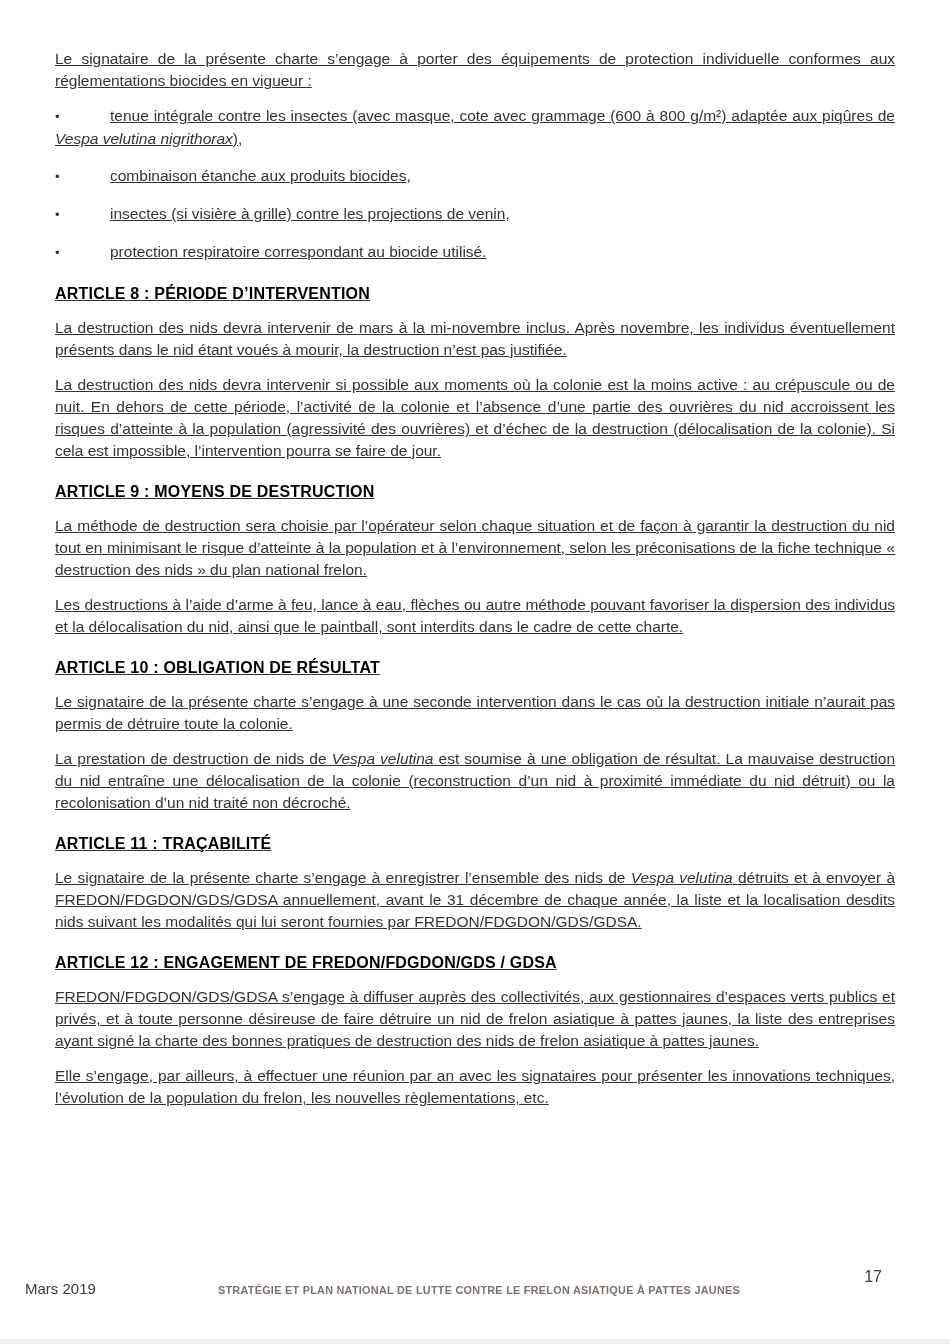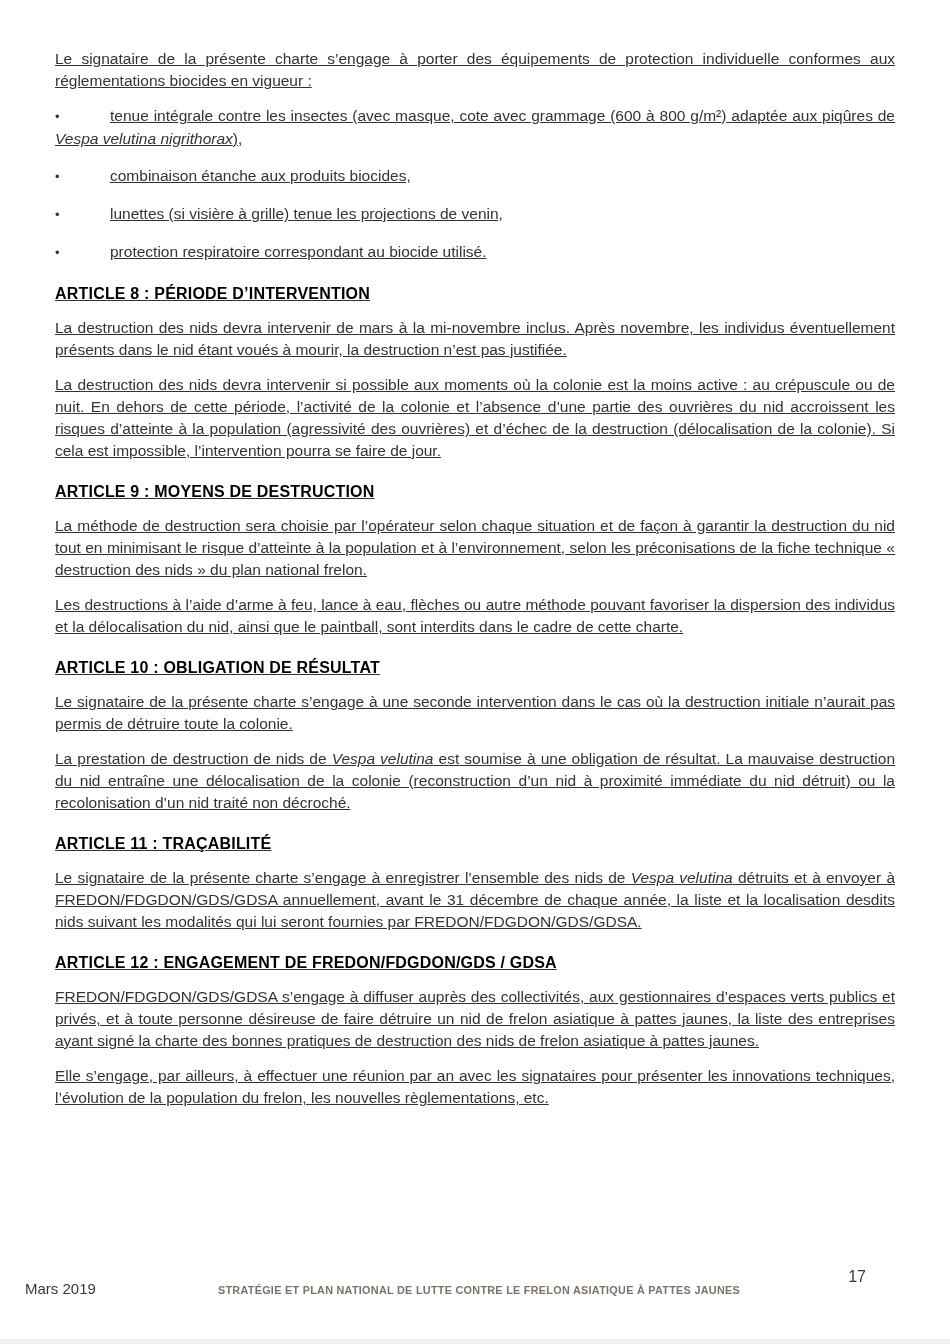--- a/index.html
+++ b/index.html
@@ -54,21 +54,21 @@
     top: 1284px;
     width: 950px;
     text-align: center;
     font-size: 10.8px;
     font-weight: bold;
     letter-spacing: 0.3px;
     color: #7b7169;
   }
   .footer-page {
     position: absolute;
-    right: 84px;
+    right: 68px;
     top: 1268px;
     font-size: 16px;
     color: #3a3a3a;
   }
   .bottom-strip {
     position: absolute;
     left: 0;
     bottom: 0;
     width: 950px;
     height: 5px;
@@ -80,21 +80,21 @@
 
 <div class="page">
   <div class="content">
 
     <p class="body"><span>Le signataire de la présente charte s’engage à porter des équipements de protection individuelle conformes aux réglementations biocides en vigueur :</span></p>
 
     <p class="body bullet-item"><span class="bullet-marker">•</span><span><span>tenue intégrale contre les insectes (avec masque, cote avec grammage (600 à 800 g/m²) adaptée aux piqûres de </span><i>Vespa velutina nigrithorax</i><span>),</span></span></p>
 
     <p class="body bullet-item"><span class="bullet-marker">•</span><span><span>combinaison étanche aux produits biocides,</span></span></p>
 
-    <p class="body bullet-item"><span class="bullet-marker">•</span><span><span>lunettes (si visière à grille) tenue les projections de venin,</span></span></p>
+    <p class="body bullet-item"><span class="bullet-marker">•</span><span><span>insectes (si visière à grille) contre les projections de venin,</span></span></p>
 
 
     <p class="body bullet-item"><span class="bullet-marker">•</span><span><span>protection respiratoire correspondant au biocide utilisé.</span></span></p>
 
     <h2 class="article-heading">ARTICLE 8 : PÉRIODE D’INTERVENTION</h2>
     <p class="body"><span>La destruction des nids devra intervenir de mars à la mi-novembre inclus. Après novembre, les individus éventuellement présents dans le nid étant voués à mourir, la destruction n’est pas justifiée.</span></p>
     <p class="body"><span>La destruction des nids devra intervenir si possible aux moments où la colonie est la moins active : au crépuscule ou de nuit. En dehors de cette période, l’activité de la colonie et l’absence d’une partie des ouvrières du nid accroissent les risques d’atteinte à la population (agressivité des ouvrières) et d’échec de la destruction (délocalisation de la colonie). Si cela est impossible, l’intervention pourra se faire de jour.</span></p>
 
     <h2 class="article-heading">ARTICLE 9 : MOYENS DE DESTRUCTION</h2>
     <p class="body"><span>La méthode de destruction sera choisie par l’opérateur selon chaque situation et de façon à garantir la destruction du nid tout en minimisant le risque d’atteinte à la population et à l’environnement, selon les préconisations de la fiche technique « destruction des nids » du plan national frelon.</span></p>

